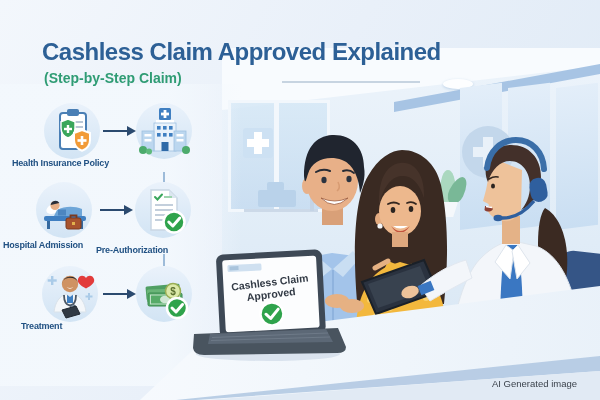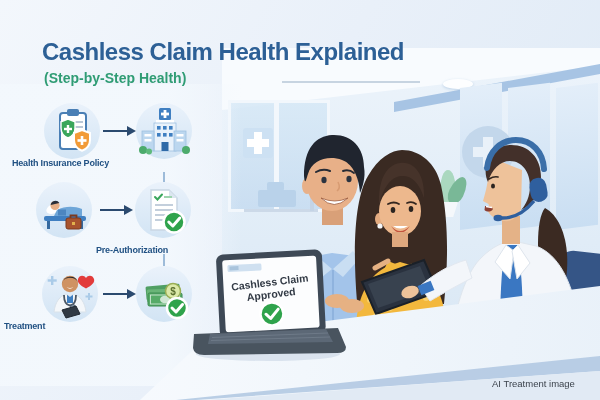--- a/index.html
+++ b/index.html
@@ -209,22 +209,22 @@
         <circle cx="83" cy="68" r="11.5" fill="#2fa34c" stroke="#ffffff" stroke-width="2.5"></circle>
         <path d="M77,68 l4.5,4.5 l8,-9" stroke="#ffffff" stroke-width="3" fill="none" stroke-linecap="round" stroke-linejoin="round"></path>
       </g>
     </g>
     <path d="M6,88 L150,82 L158,101 Q158,107 149,107 L16,109 Q6,109 5,102 Z" fill="#49545f"></path>
     <path d="M22,88 L138,83 L145,96 L20,98 Z" fill="#5c6876"></path>
     <path d="M24,91.5 L140,87" stroke="#6e7a88" stroke-width="1"></path>
     <path d="M23,94.5 L142,91" stroke="#6e7a88" stroke-width="1"></path>
   </svg>
 
-  <div id="page-title">Cashless Claim Health Explained</div>
-  <div id="page-subtitle">(Step-by-Step Health)</div>
+  <div id="page-title">Cashless Claim Approved Explained</div>
+  <div id="page-subtitle">(Step-by-Step Claim)</div>
   <div id="title-underline"></div>
 
   <div class="step-circle" style="left:44px;top:103px;">
     <svg width="56" height="56" viewBox="0 0 56 56">
       <rect x="16" y="10" width="26" height="36" rx="3" fill="#ffffff" stroke="#4a7fb5" stroke-width="2"></rect>
       <rect x="23" y="6" width="12" height="7" rx="2" fill="#4a7fb5"></rect>
       <rect x="31" y="18" width="8" height="2" fill="#b9c7d6"></rect>
         <rect x="31" y="23" width="8" height="2" fill="#b9c7d6"></rect>
       <path d="M24,16 L31,18.8 V25 C31,30 28,33.4 24,35 C20,33.4 17,30 17,25 V18.8 Z" fill="#3aa65c" stroke="#ffffff" stroke-width="1.4"></path>
       <rect x="22.8" y="22" width="2.4" height="8" fill="#ffffff"></rect>
@@ -302,20 +302,21 @@
       <g>
         <circle cx="39" cy="40" r="10.5" fill="#2fa34c" stroke="#ffffff" stroke-width="2.5"></circle>
         <path d="M33.8,40 l4,4 l7,-8" stroke="#ffffff" stroke-width="3" fill="none" stroke-linecap="round" stroke-linejoin="round"></path>
       </g>
     </svg>
   </div>
   <svg class="flow-arrow" style="left:99px;top:204px;" viewBox="0 0 34 12">
     <line x1="1" y1="6" x2="25" y2="6" stroke="#2b4a6f" stroke-width="2"></line>
       <polygon points="25,1 34,6 25,11" fill="#2b4a6f"></polygon>
   </svg>
+  <div class="step-label" style="left:3px;top:240px;">Hospital Admission</div>
   <div class="step-label" style="left:96px;top:245px;">Pre-Authorization</div>
   <div class="connector" style="left:163px;top:254px;height:12px;"></div>
 
   <div class="step-circle" style="left:42px;top:266px;">
     <svg width="56" height="56" viewBox="0 0 56 56">
       <g fill="#aacbe8">
           <rect x="9" y="10" width="2.4" height="9"></rect>
           <rect x="5.7" y="13.3" width="9" height="2.4"></rect>
           <rect x="46" y="27" width="2" height="7"></rect>
           <rect x="43.5" y="29.5" width="7" height="2"></rect>
@@ -343,17 +344,17 @@
       <g>
         <circle cx="41" cy="42" r="10" fill="#2fa34c" stroke="#ffffff" stroke-width="2.5"></circle>
         <path d="M36,42 l4,4 l6.5,-7.5" stroke="#ffffff" stroke-width="3" fill="none" stroke-linecap="round" stroke-linejoin="round"></path>
       </g>
     </svg>
   </div>
   <svg class="flow-arrow" style="left:102px;top:288px;" viewBox="0 0 34 12">
     <line x1="1" y1="6" x2="25" y2="6" stroke="#2b4a6f" stroke-width="2"></line>
       <polygon points="25,1 34,6 25,11" fill="#2b4a6f"></polygon>
   </svg>
-  <div class="step-label" style="left:4px;top:321px;">Treatment</div>
-
-  <div id="watermark">AI Treatment image</div>
+  <div class="step-label" style="left:21px;top:321px;">Treatment</div>
+
+  <div id="watermark">AI Generated image</div>
 
 </div>
 
 </body></html>

